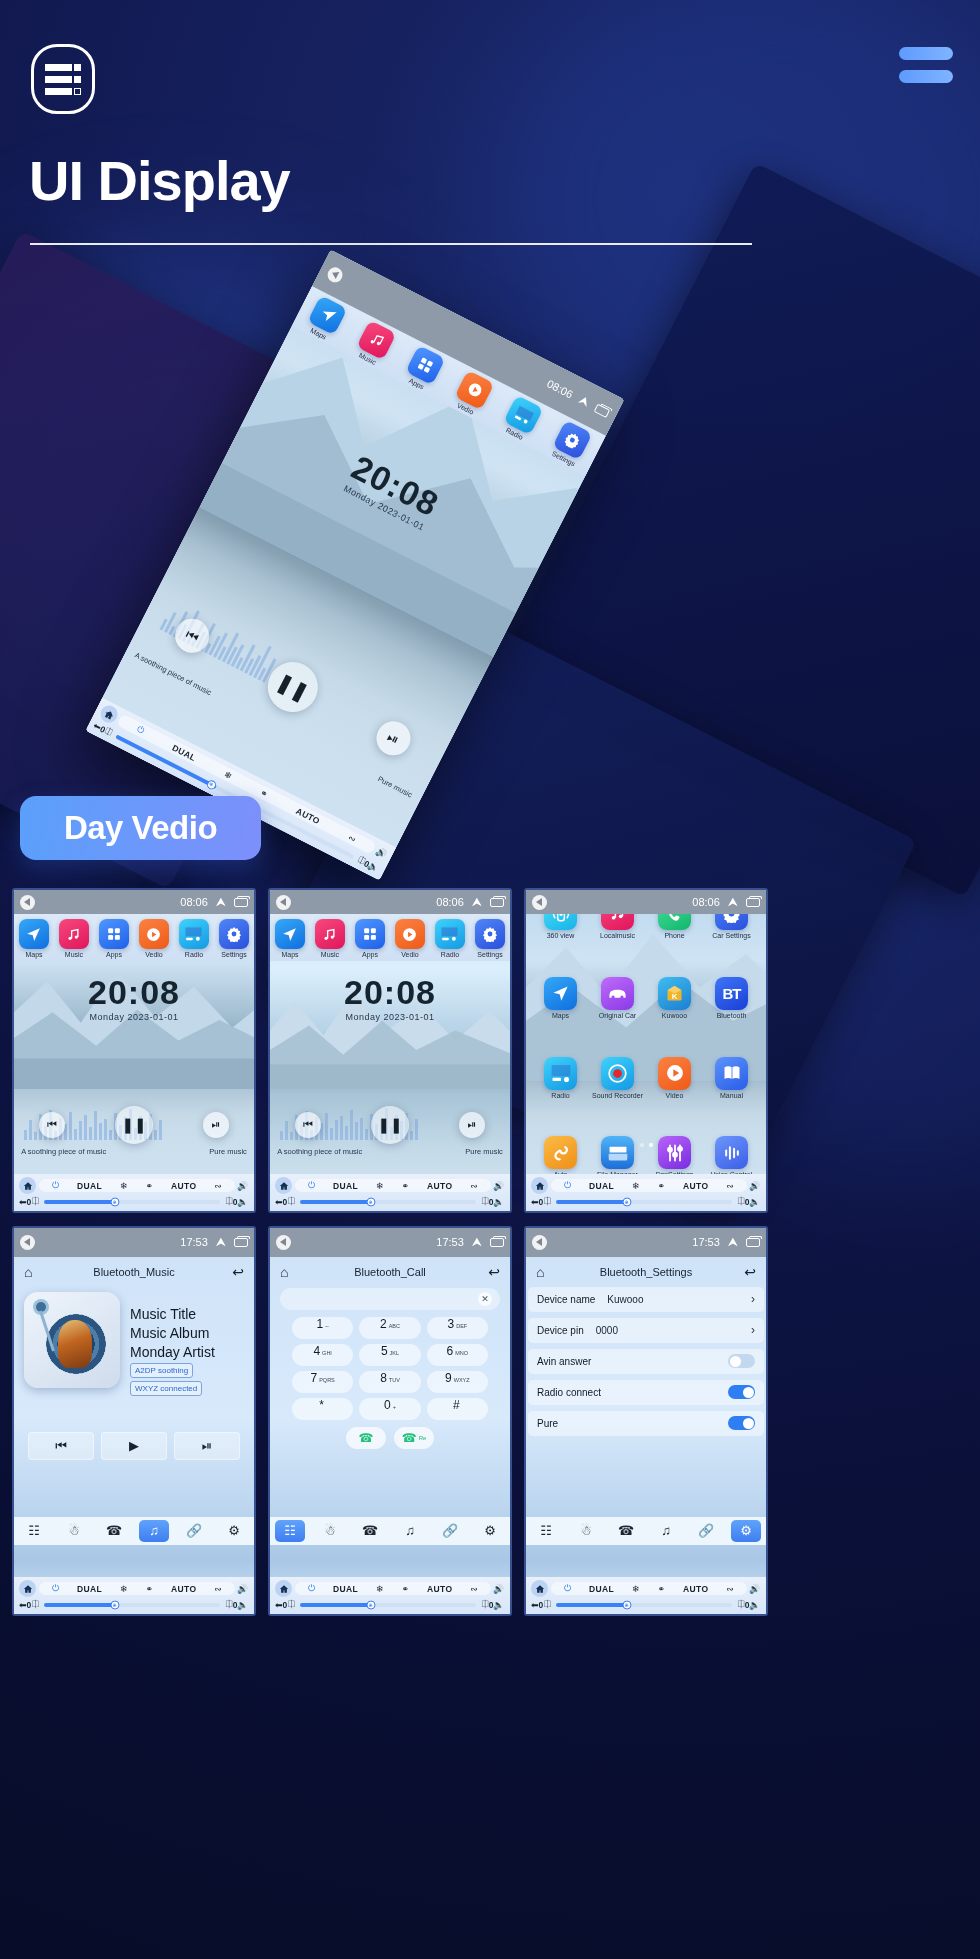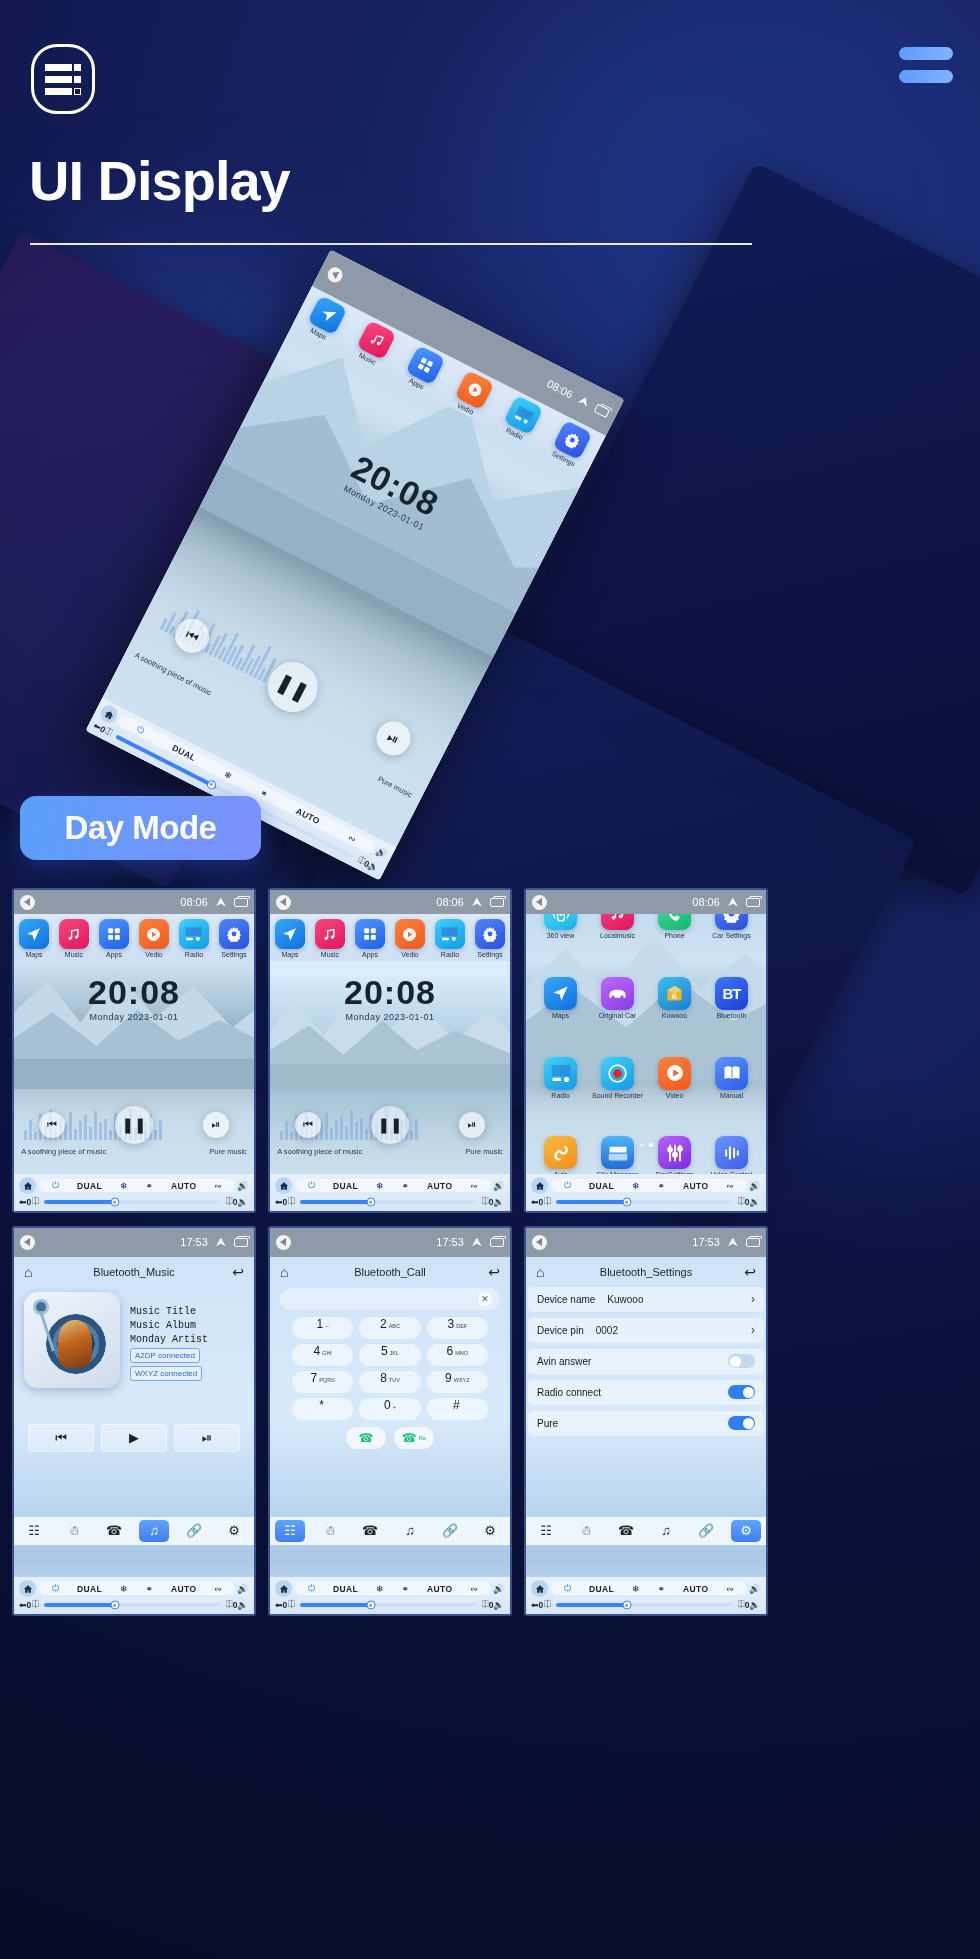--- a/index.html
+++ b/index.html
@@ -167,21 +167,21 @@
   .vinyl{ position:absolute; left:22px; top:22px; width:60px;height:60px;border-radius:50%;
     background:radial-gradient(circle,#f2efc7 0 34%, #20456b 34% 44%, #4c7ea8 44% 55%, #2b5580 55% 70%, #8fb4d0 70% 100%);}
   .vinyl .art{ position:absolute; left:12px; top:6px; width:34px;height:48px;
     background:linear-gradient(160deg,#e6c27a,#c0651f 45%,#7c3a13);
     border-radius:45% 45% 30% 30%; }
   .tonearm{ position:absolute; left:12px; top:10px; width:10px;height:10px;border-radius:50%;
     background:#3f6f99; box-shadow:0 0 0 3px #9dc2dd;}
   .tonearm::after{content:"";position:absolute;left:3px;top:9px;width:3px;height:42px;
     background:#8db3cf; transform:rotate(-18deg); transform-origin:top;}
   .meta{ display:flex; flex-direction:column; gap:3px; padding-top:14px; }
-  .meta .mt{ font-size:10px; color:#101a24;font-family:Liberation Mono, monospace; }
+  .meta .mt{ font-size:14px; color:#101a24; }
   .chip{ border:1px solid #7aa6dd; border-radius:3px; color:#2a6ad0; font-size:8px;
      padding:2px 4px; background:rgba(255,255,255,.35); width:max-content;}
   .transport{ display:flex; gap:7px; padding:10px; justify-content:center; }
   .transport .tb{ width:66px;height:28px;border-radius:4px; background:rgba(255,255,255,.33);
      display:flex;align-items:center;justify-content:center; font-size:13px; color:#16222e;
      border:1px solid rgba(255,255,255,.45); }
 
   .bt-tabbar{ position:absolute; left:0;right:0; z-index:4;
      background:rgba(244,249,255,.9); display:flex; justify-content:space-around;
      align-items:center; padding:3px 0; }
@@ -412,21 +412,21 @@
           <span class="cl-ic">⎅</span>
           <span class="cl-txt">0</span>
           <span class="cl-ic">🔈</span>
         </div>
       </div>
 
     </div>
   </div>
 </div>
 
-<div class="daymode">Day Mode</div>
+<div class="daymode">Day Vedio</div>
 
 <div class="grid">
 
   <div class="card">
     <div class="scr">
       <div class="statusbar">
         <div class="sb-back"></div>
         <div class="sb-right">
           <span class="sb-time">08:06</span>
           <span class="sb-ic">⮝</span>
@@ -949,21 +949,21 @@
           <div class="disc">
             <div class="vinyl">
                 <div class="art"></div>
               </div>
             <div class="tonearm"></div>
           </div>
           <div class="meta">
             <div class="mt">Music Title</div>
             <div class="mt">Music Album</div>
             <div class="mt">Monday Artist</div>
-            <div class="chip">A2DP  connected</div>
+            <div class="chip">A2DP  soothing</div>
             <div class="chip">WXYZ connected</div>
           </div>
         </div>
         <div class="transport" style="margin-top:26px">
           <div class="tb">⏮</div>
           <div class="tb">▶</div>
           <div class="tb">⏯</div>
         </div>
       </div>
 
@@ -1144,21 +1144,21 @@
           <span class="bt-back">↩</span>
         </div>
         <div class="setlist">
           <div class="setrow">
             <span class="lbl">Device name</span>
             <span class="val">Kuwooo</span>
             <span class="chev">›</span>
           </div>
           <div class="setrow">
             <span class="lbl">Device pin</span>
-            <span class="val">0002</span>
+            <span class="val">0000</span>
             <span class="chev">›</span>
           </div>
           <div class="setrow">
             <span class="lbl">Avin answer</span>
             <span class="toggle"></span>
           </div>
           <div class="setrow">
             <span class="lbl">Radio connect</span>
             <span class="toggle on"></span>
           </div>

